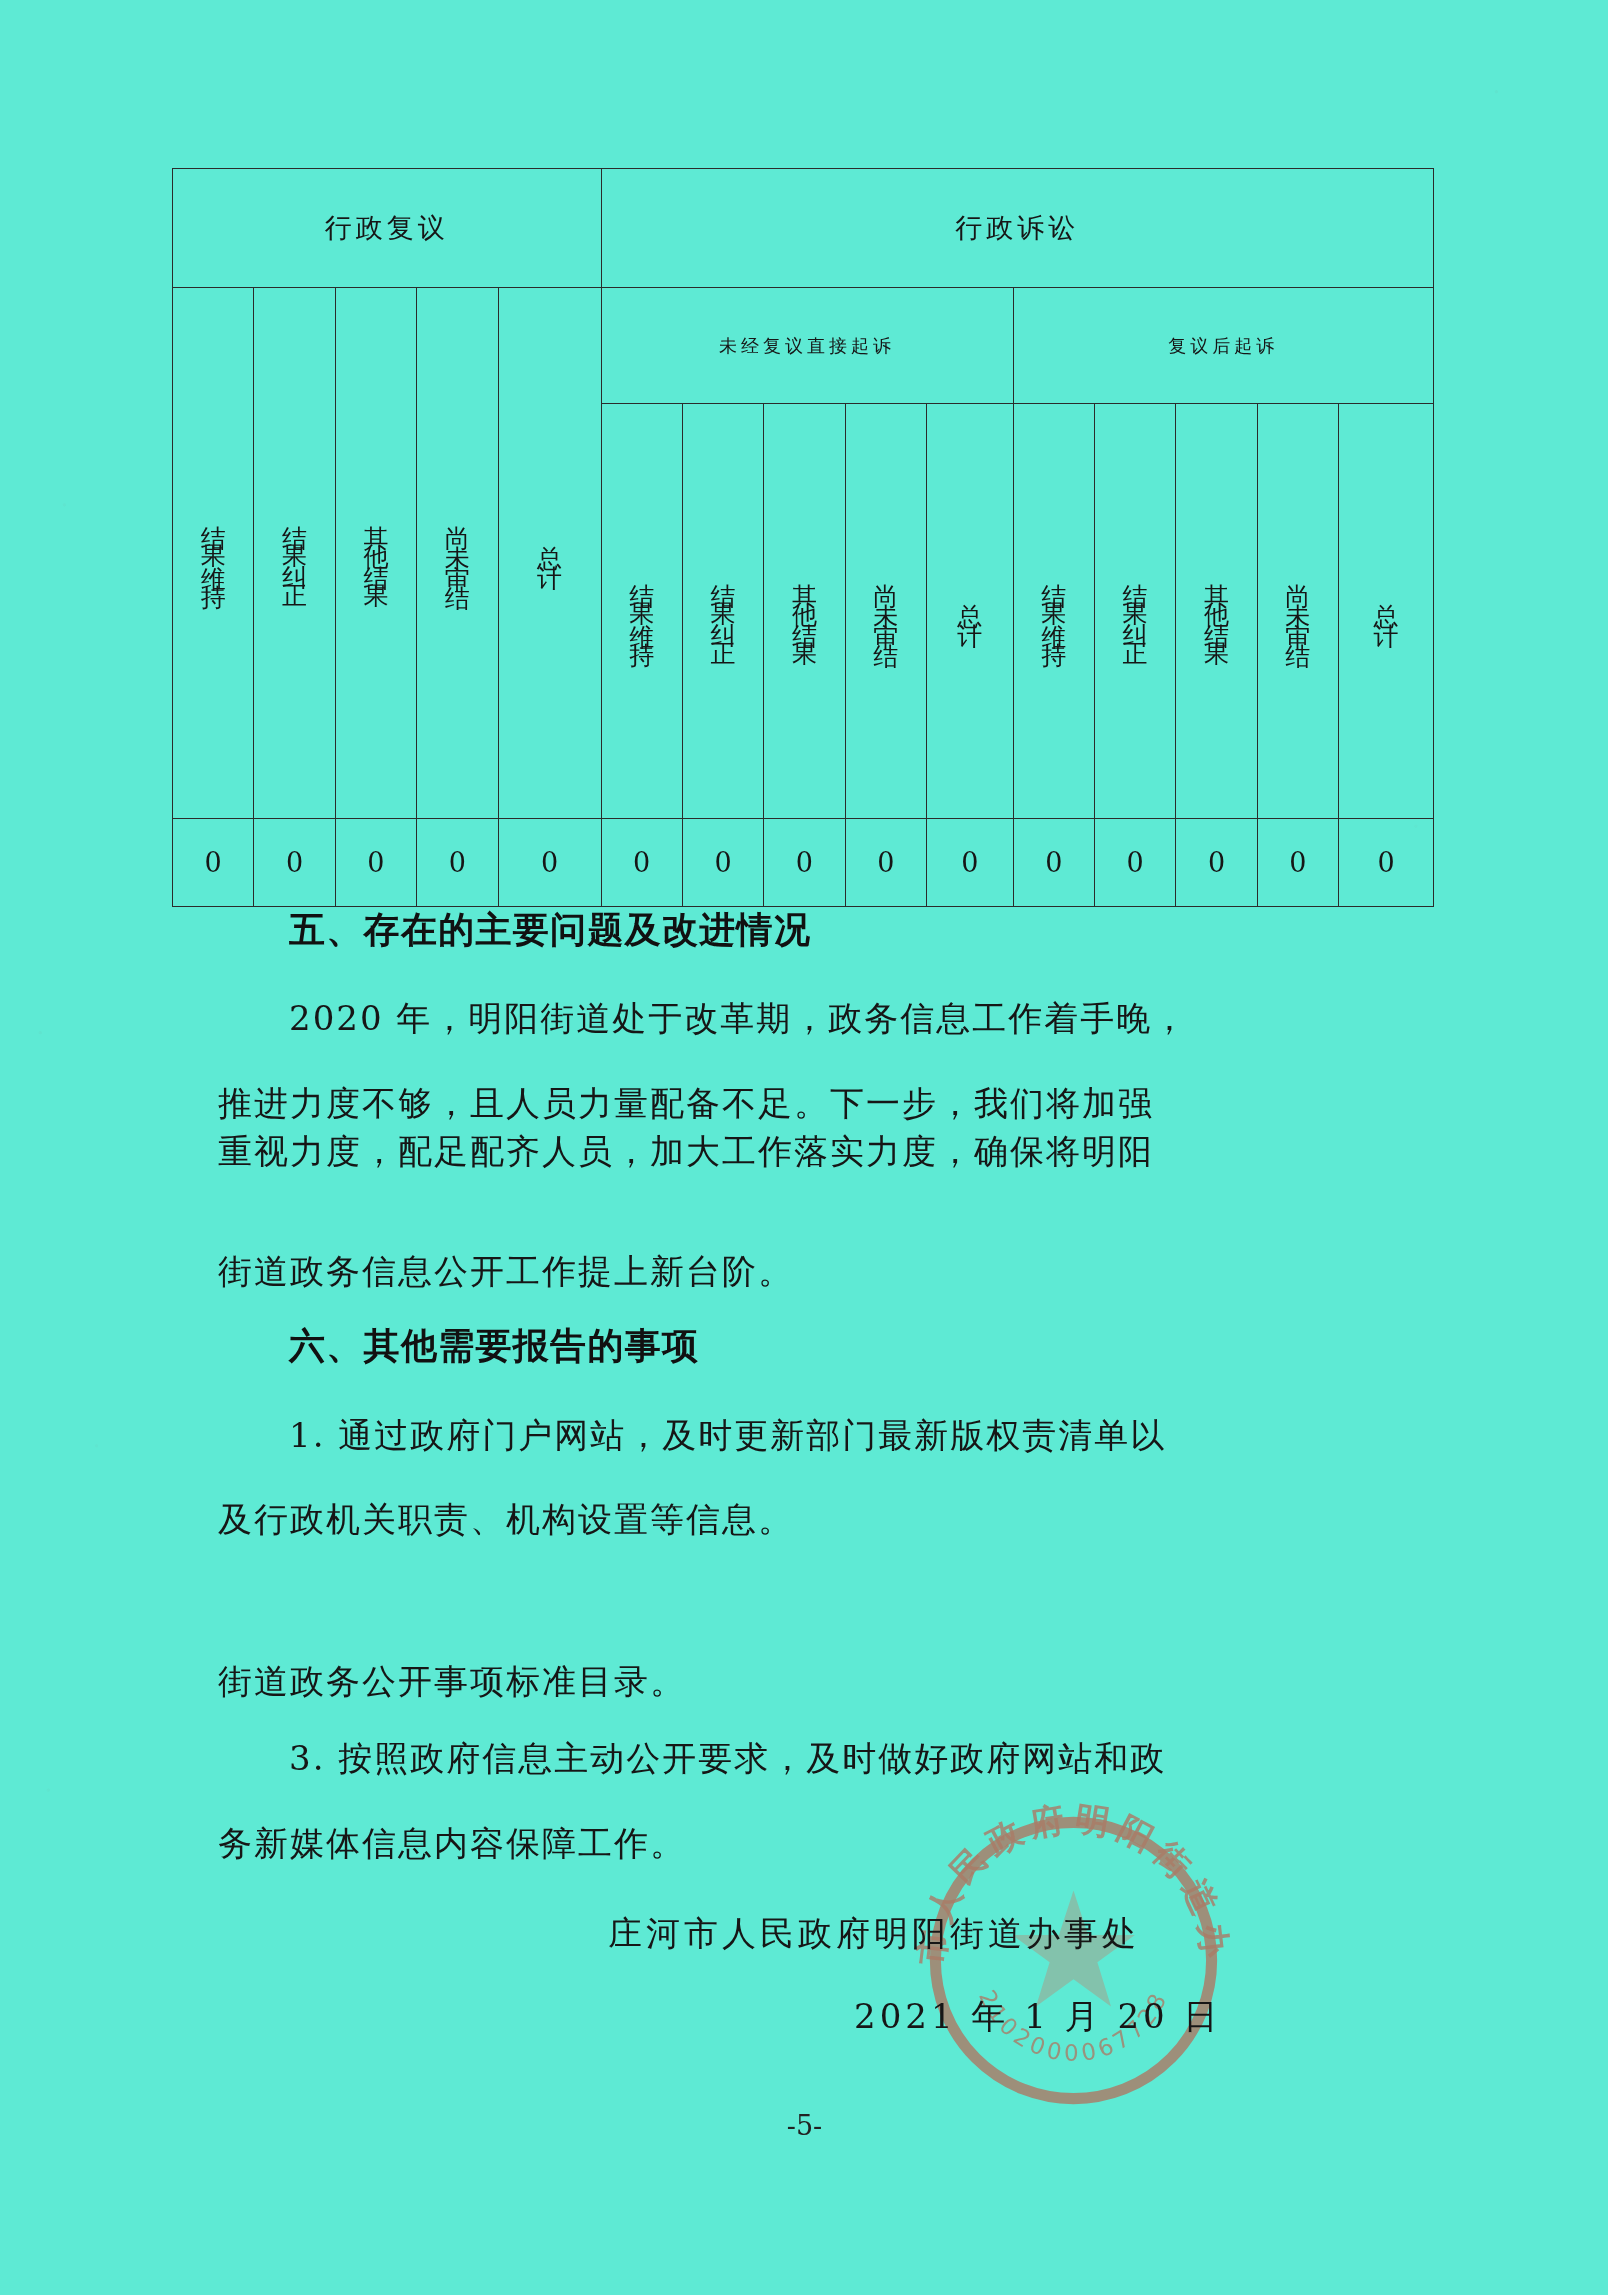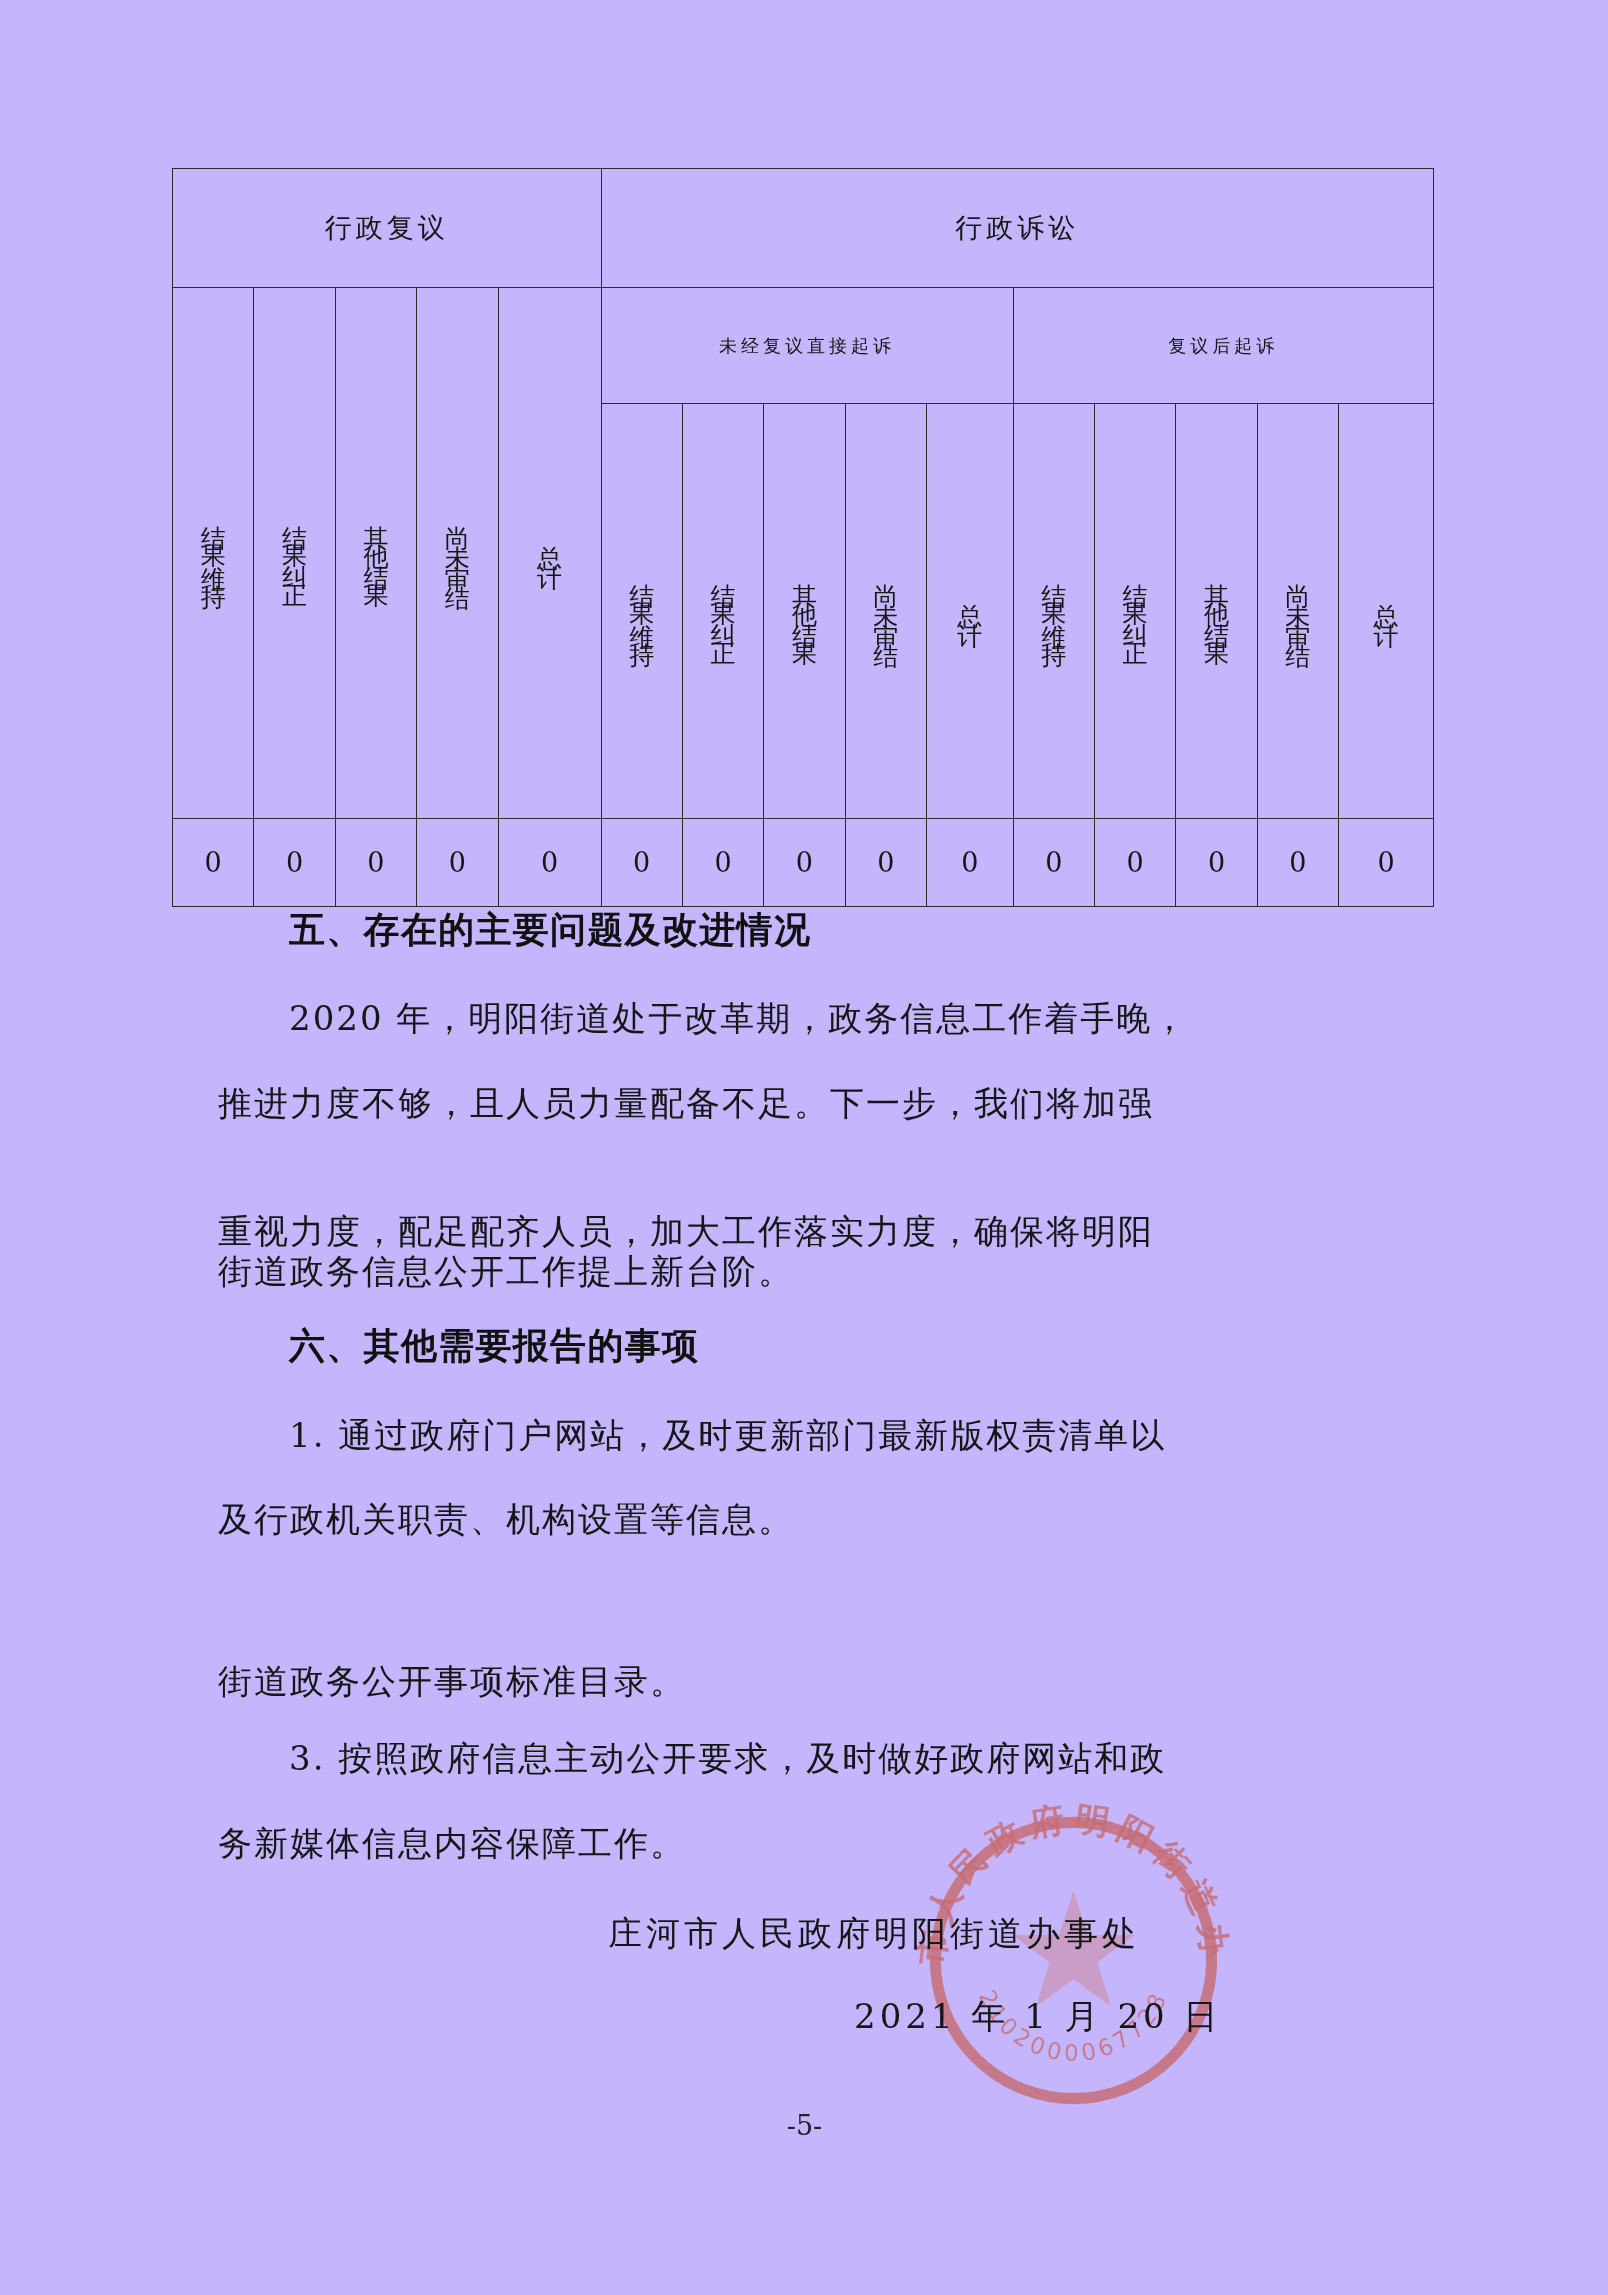--- a/index.html
+++ b/index.html
@@ -6,21 +6,21 @@
   html, body {
     margin: 0;
     padding: 0;
     background: #ffffff;
   }
 
   #page {
     position: relative;
     width: 1609px;
     height: 2295px;
-    background: #c4b5fd;
+    background: #5eead4;
     font-family: "DejaVu Serif", "Liberation Serif", serif;
     color: #1a1a1a;
     overflow: hidden;
   }
 
   
   #page::before {
     content: "";
     position: absolute;
     inset: 0;
@@ -238,21 +238,21 @@
         <td class="datacell">0</td>
         <td class="datacell">0</td>
       </tr>
     </tbody>
   </table>
 
   <div class="section-title" style="left:289px; top:906px;">五、存在的主要问题及改进情况</div>
 
   <div class="para-line" style="left:289px; top:996px;">2020 年，明阳街道处于改革期，政务信息工作着手晚，</div>
   <div class="para-line" style="left:218px; top:1081px;">推进力度不够，且人员力量配备不足。下一步，我们将加强</div>
-  <div class="para-line" style="left:218px; top:1209px;font-family:Liberation Serif, serif;">重视力度，配足配齐人员，加大工作落实力度，确保将明阳</div>
+  <div class="para-line" style="left:218px; top:1129px;font-family:Liberation Serif, serif;">重视力度，配足配齐人员，加大工作落实力度，确保将明阳</div>
   <div class="para-line" style="left:218px; top:1249px;">街道政务信息公开工作提上新台阶。</div>
 
   <div class="section-title" style="left:289px; top:1322px;">六、其他需要报告的事项</div>
 
   <div class="para-line" style="left:289px; top:1413px;">1. 通过政府门户网站，及时更新部门最新版权责清单以</div>
   <div class="para-line" style="left:218px; top:1497px;">及行政机关职责、机构设置等信息。</div>
   <div class="para-line" style="left:218px; top:1659px;">街道政务公开事项标准目录。</div>
   <div class="para-line" style="left:289px; top:1736px;">3. 按照政府信息主动公开要求，及时做好政府网站和政</div>
   <div class="para-line" style="left:218px; top:1821px;">务新媒体信息内容保障工作。</div>
 

